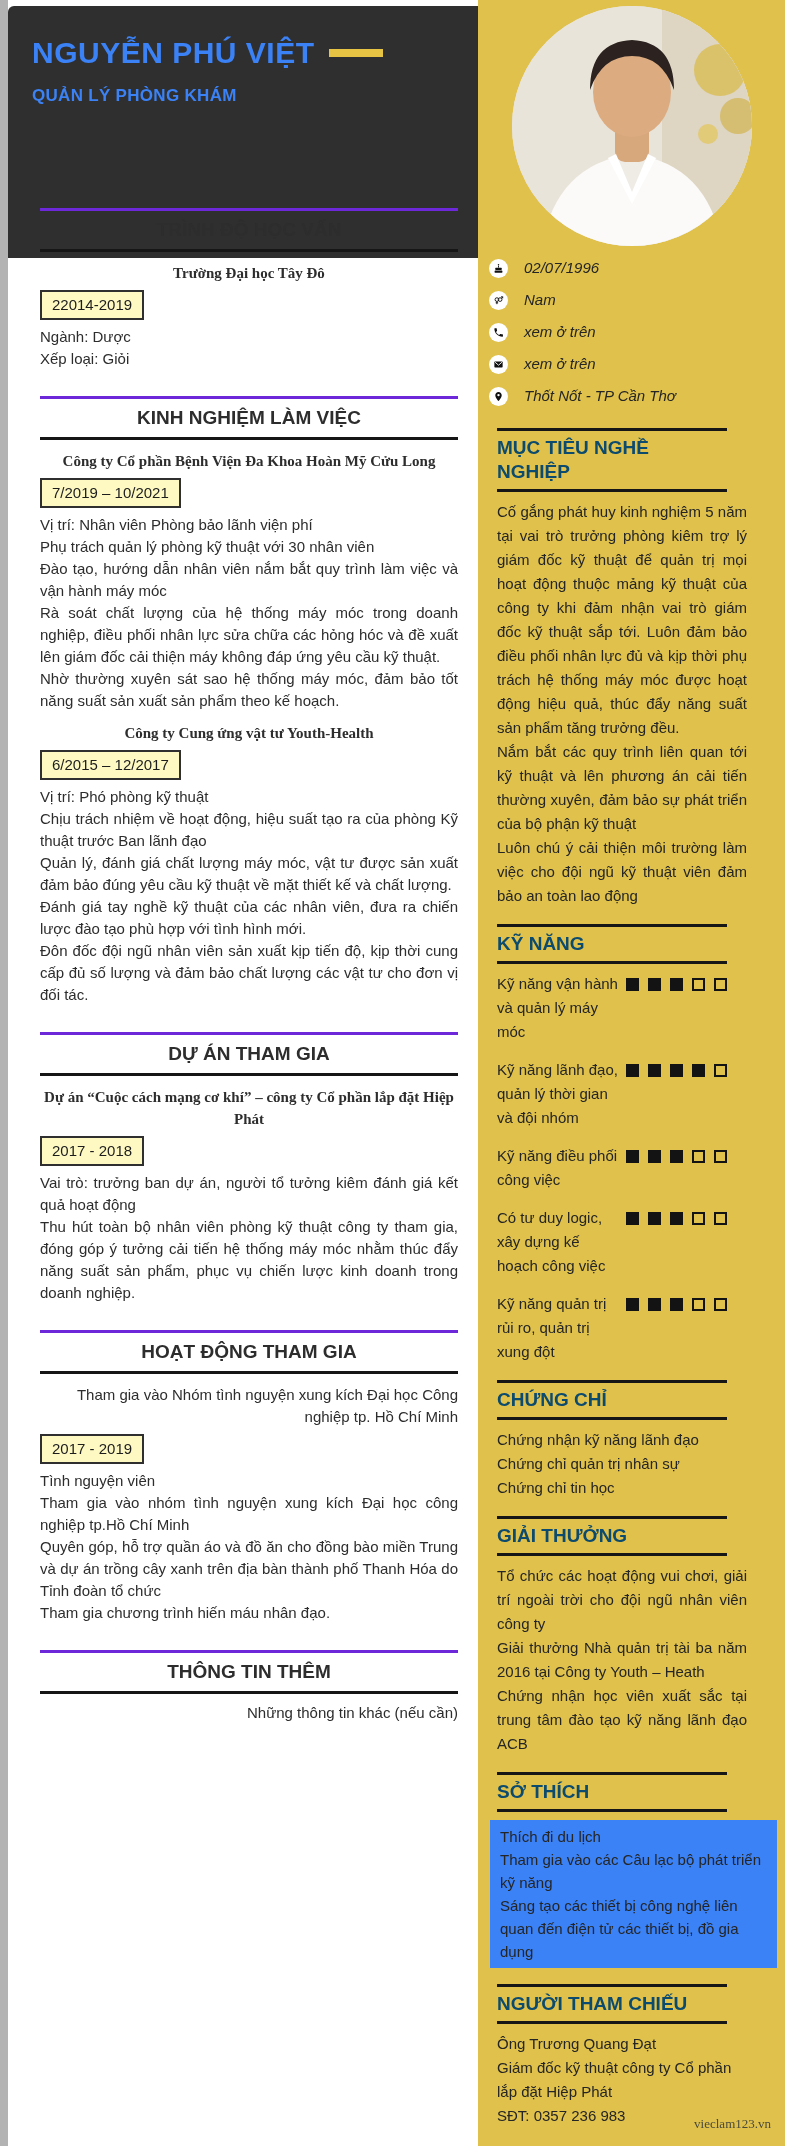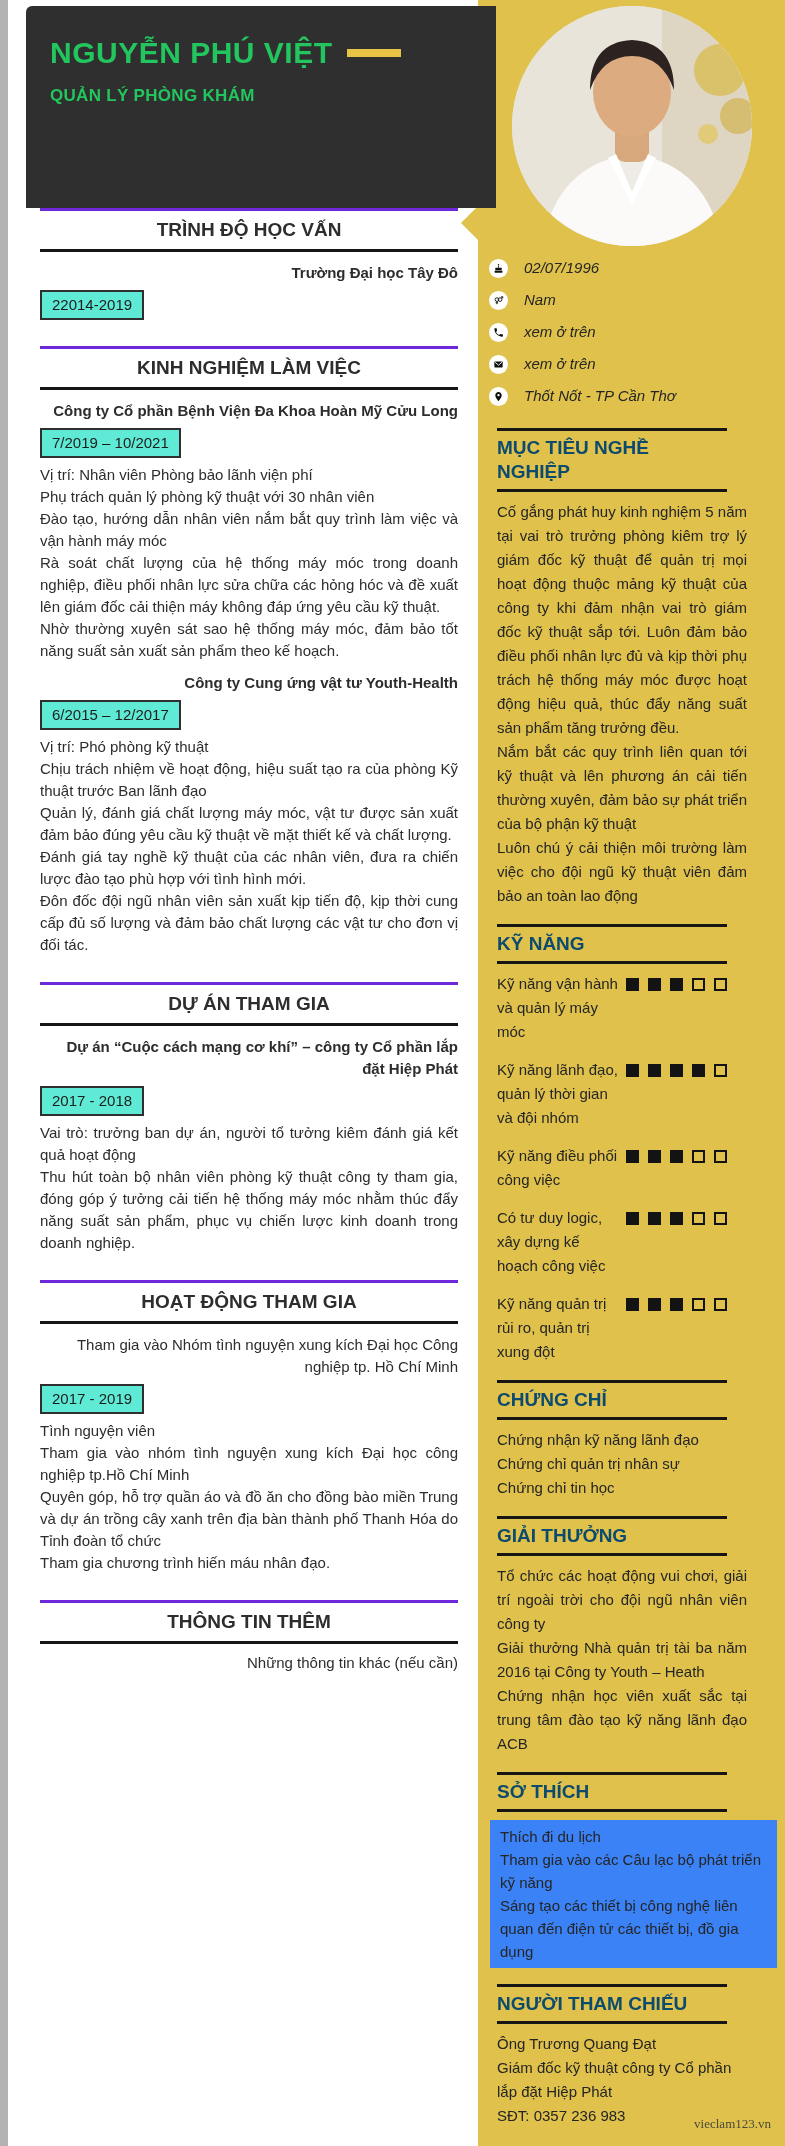--- a/index.html
+++ b/index.html
@@ -3,44 +3,44 @@
 <meta charset="utf-8">
 <style>
   html,body { margin:0; padding:0; background:#ffffff; }
   .page {
     position:relative; width:785px; height:2146px; background:#ffffff;
     font-family:"Liberation Sans", sans-serif; overflow:hidden; color:#2d2d2d;
   }
   .left-strip { position:absolute; left:0; top:0; width:8px; height:100%; background:#b3b3b3; }
 
   
-  .dark-header { position:absolute; left:8px; top:6px; width:470px; height:202px;
-    background:#2f2f2f; border-radius:6px 0 0 0; color:#22c55e;margin-left:18px; }
+  .dark-header { position:absolute; left:8px; top:6px; width:470px; height:252px;
+    background:#2f2f2f; border-radius:6px 0 0 0; color:#3b82f6; }
   .name-row { position:absolute; left:24px; top:30px; display:flex; align-items:center; }
   .name { font-size:30px; font-weight:bold; letter-spacing:.5px; white-space:nowrap; }
   .name-dash { display:inline-block; width:54px; height:8px; background:#e7c444; margin-left:14px; }
   .subtitle { position:absolute; left:24px; top:80px; font-size:17px; font-weight:bold; letter-spacing:.3px; }
 
   
   .right-col { position:absolute; left:478px; top:0; width:307px; height:2146px; background:#dfc14b; }
   .notch { position:absolute; left:461px; top:206px; width:0; height:0;
     border-top:17px solid transparent; border-bottom:17px solid transparent; border-right:17px solid #dfc14b; }
   .photo { position:absolute; left:512px; top:6px; width:240px; height:240px; border-radius:50%;
     overflow:hidden; background:#e9e4da; }
   .photo svg { display:block; }
 
   
   .left-content { position:absolute; left:40px; top:208px; width:418px; font-size:15px; line-height:22px; }
   .sec-l { border-top:3px solid #6d28d9; border-bottom:3px solid #161616; padding:8px 0; margin-top:26px;
     font-size:19px; font-weight:bold; text-align:center; color:#2d2d2d; }
   .sec-l.first { margin-top:0; }
-  .org { font-weight:bold; text-align:right; margin:10px 0 6px; }
+  .org { font-weight:bold; text-align:center; margin:10px 0 6px;font-family:Liberation Serif, serif; }
   .org-plain { text-align:right; margin:10px 0 6px; }
   .badge-row { margin:4px 0 6px; }
-  .badge { display:inline-block; background:#5eead4; border:2px solid #2f2f2f; padding:2px 10px;
+  .badge { display:inline-block; background:#fef9c3; border:2px solid #2f2f2f; padding:2px 10px;
     font-size:15px; color:#1d1d1d; }
   .p { text-align:justify; margin:0; }
   .p-left { margin:0; }
   .note { margin-top:8px;text-align:right; }
 
   
   .right-content { position:absolute; left:497px; top:252px; width:250px; font-size:15px; line-height:24px; color:#252525; }
   .contact-row { display:flex; align-items:center; height:32px; gap:16px; margin-left:-8px;font-style:italic; }
   .ci { width:19px; height:19px; min-width:19px; background:#ffffff; border-radius:50%;
     display:flex; align-items:center; justify-content:center; }
@@ -89,20 +89,25 @@
     <div class="subtitle">QUẢN LÝ PHÒNG KHÁM</div>
   </div>
 
   <div class="left-content">
 
     <div class="sec-l first">TRÌNH ĐỘ HỌC VẤN</div>
     <div class="org">Trường Đại học Tây Đô</div>
     <div class="badge-row">
       <span class="badge">22014-2019</span>
     </div>
+    <div>
+
+    <p class="p-left">Ngành: Dược</p>
+        <p class="p-left">Xếp loại: Giỏi</p>
+      </div>
 
     <div class="sec-l">KINH NGHIỆM LÀM VIỆC</div>
 
     <div>
       <div class="org">Công ty Cổ phần Bệnh Viện Đa Khoa Hoàn Mỹ Cửu Long</div>
       <div class="badge-row">
         <span class="badge">7/2019 – 10/2021</span>
       </div>
       <div>
 

